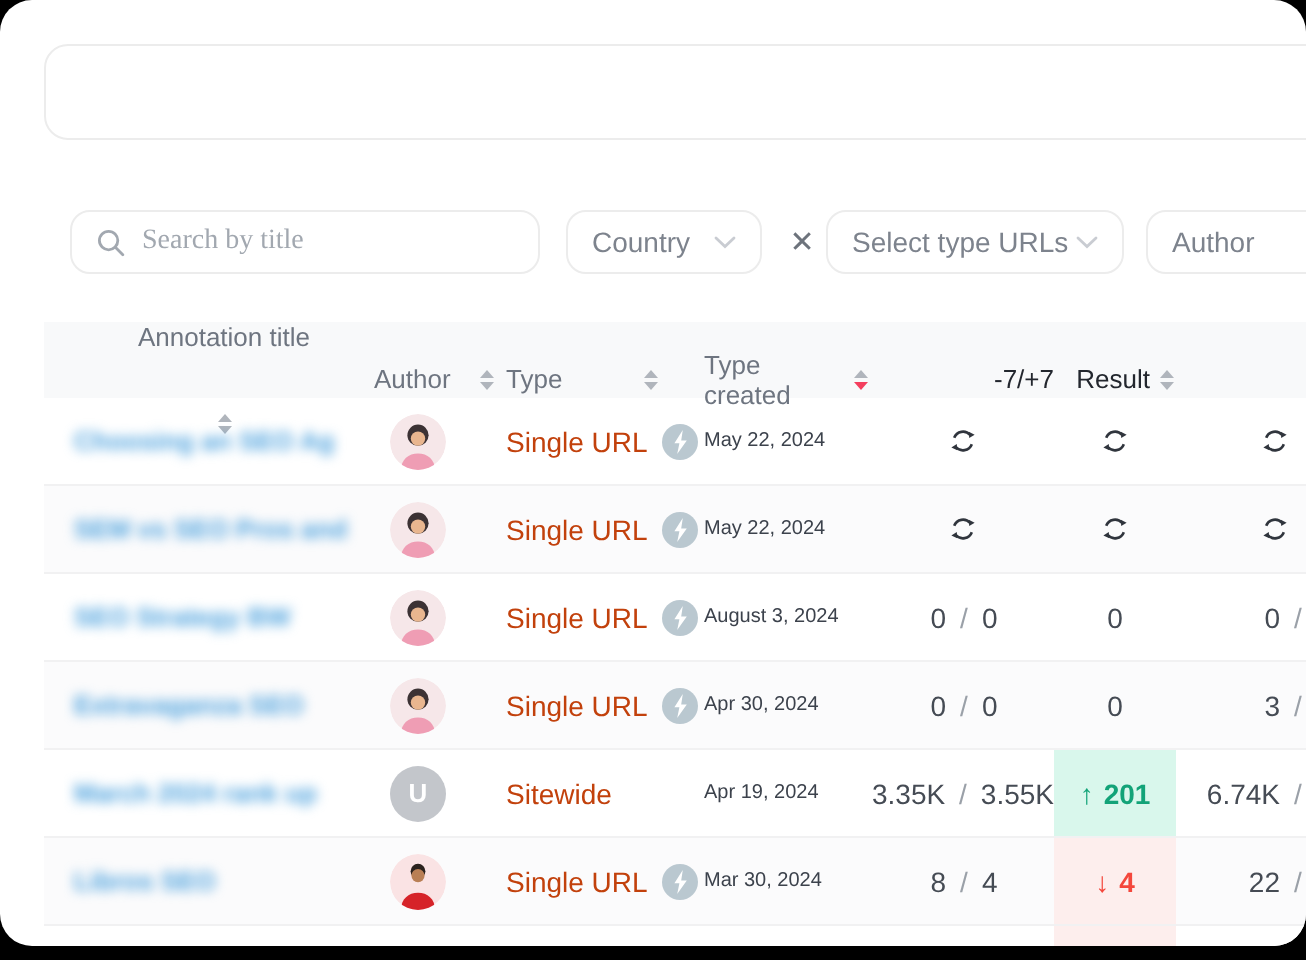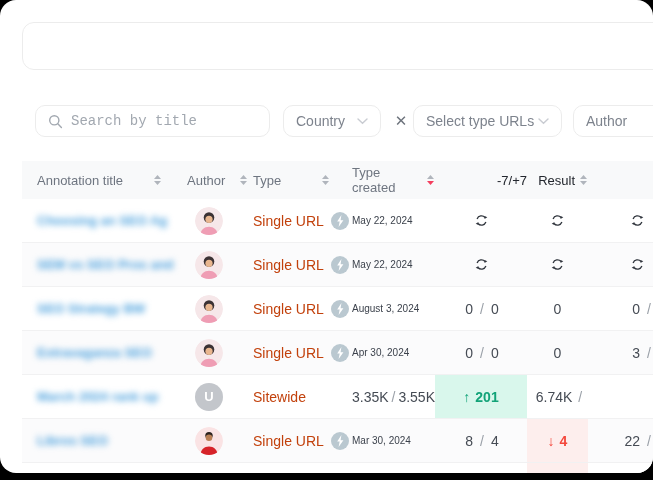--- a/index.html
+++ b/index.html
@@ -11,35 +11,35 @@
   
   .topbox { position:absolute; left:22px; top:22px; width:660px; height:48px;
             border:1px solid #ececec; border-radius:12px; background:#fff; }
 
   
   .filters { position:absolute; left:35px; top:105px; height:32px; display:flex; align-items:center; }
   .fbox { height:32px; border:1px solid #ececec; border-radius:10px; background:#fff;
           display:flex; align-items:center; padding:0 12px; font-size:14px; color:#7d838d; }
   .search { width:235px; gap:8px; }
   .search input { border:none; outline:none; flex:1; font-size:14px; min-width:0;
-                  font-family:Liberation Mono, monospace; color:#4a4f58; background:transparent; }
+                  font-family:Liberation Serif, serif; color:#4a4f58; background:transparent; }
   .search input::placeholder { color:#a2a8b0; }
   .select { justify-content:space-between; }
   .sel-country { width:98px; margin-left:13px; }
   .clear-x { width:24px; margin-left:8px; border:none; background:none; color:#6d737c;
              font-size:15px; display:flex; align-items:center; justify-content:center; cursor:pointer; }
   .sel-type { width:149px; }
   .sel-author { width:120px; margin-left:11px; }
 
   
   .table { position:absolute; left:22px; top:161px; width:686px; }
   .grid { display:grid; grid-template-columns:165px 66px 99px 83px 92px 61px 120px; align-items:center; }
   .thead { height:38px; background:#f8f9fa; font-size:13px; color:#6e7580; }
   .thead .hc { display:flex; align-items:center; height:100%; }
-  .h-title { padding-left:15px; gap:30px; }
+  .h-title { padding-left:15px; gap:30px;flex-direction:column; }
   .h-author { gap:14px; }
   .h-type { gap:40px; }
   .h-date { gap:6px; }
   .h-bold { justify-content:flex-end; font-weight:400; color:#23272e; gap:4px; }
   .sort svg { display:block; }
 
   .row { height:44px; border-bottom:1px solid #f1f1f2; background:#fff; }
   .row.alt { background:#fbfbfc; }
   .row.partial { height:10px; border-bottom:none; }
 
@@ -325,20 +325,21 @@
         <div class="grid row">
     <div class="c c-title">
       <span class="title-link">March 2024 rank up</span>
     </div>
     <div class="c c-author">
             <span class="avatar u">U</span>
           </div>
     <div class="c c-type">
       <span>Sitewide</span>
     </div>
+    <div class="c c-date">Apr 19, 2024</div>
     <div class="c c-w7 nums">
             <span class="n1">3.35K</span>
             <span class="sl">/</span>
             <span class="n2">3.55K</span>
           </div>
     <div class="c c-result up">
             <span>↑</span>
             <span>201</span>
           </div>
     <div class="c c-w14 nums">

